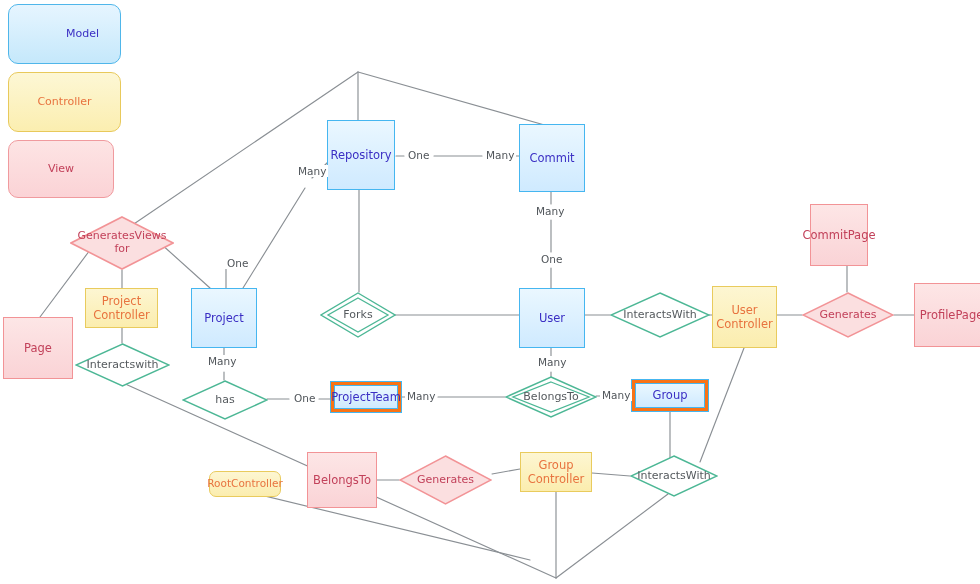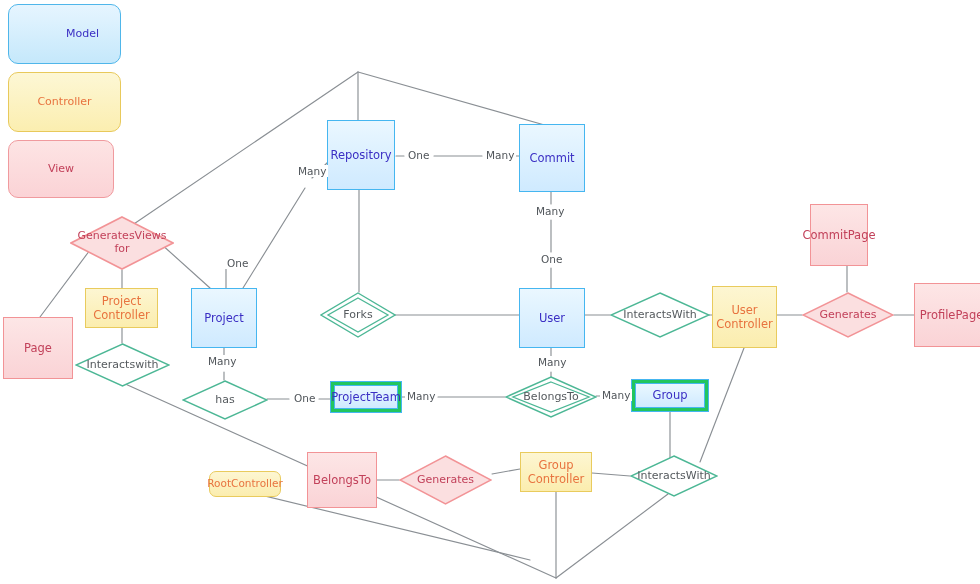--- a/index.html
+++ b/index.html
@@ -57,21 +57,21 @@
   .entity {
     background: linear-gradient(180deg,#eaf7ff 0%,#cfeaff 100%);
     border: 1.8px solid #45b6f0;
     color: #3b2fc4;
     font-size: 11.5px;
   }
   
   .entity-weak {
     border: 1.8px solid #45b6f0;
     padding: 3px;
-    background: #22c55e;
+    background: #f97316;
   }
   .entity-weak .inner {
     width: 100%;
     height: 100%;
     box-sizing: border-box;
     display: flex;
     align-items: center;
     justify-content: center;
     background: linear-gradient(180deg,#eaf7ff 0%,#cfeaff 100%);
     border: 1.5px solid #45b6f0;

